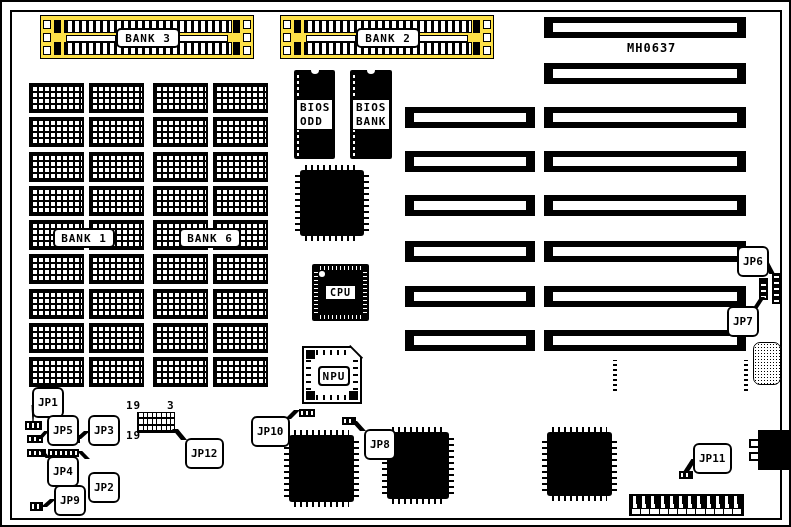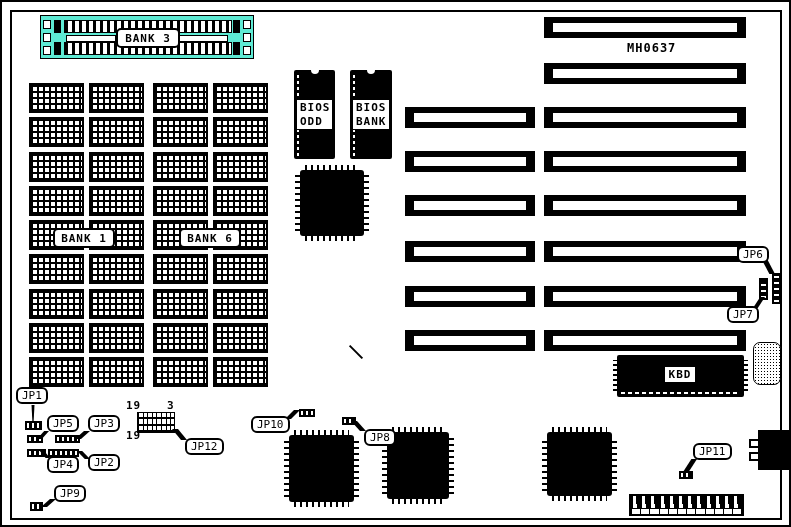--- a/index.html
+++ b/index.html
@@ -4,21 +4,21 @@
 <style>
   *{box-sizing:border-box;margin:0;padding:0}
   html,body{background:#fff}
   body{font-family:"DejaVu Sans Mono","Liberation Mono",monospace;color:#000}
   #page{position:relative;width:791px;height:527px;background:#fff;border:2px solid #000;overflow:hidden}
   #board{position:absolute;left:8px;top:8px;width:772px;height:510px;border:2px solid #000}
   .abs{position:absolute}
   .layer{position:absolute;inset:0}
 
   
-  .simm{position:absolute;border:1px solid #000;background:#5eead4}
+  .simm{position:absolute;border:1px solid #000;background:#fde047}
   .simm .pinrow{position:absolute;left:23px;width:168px;height:13px;border:1px solid #000;
     background:repeating-linear-gradient(90deg,#000 0 3px,#fff 3px 7px)}
   .simm .midslot{position:absolute;top:19px;width:50px;height:7px;background:#fff;border:1px solid #000}
   .simm .endsq{position:absolute;width:8px;height:9px;background:#fff;border:1px solid #000}
   .simm .latch{position:absolute;width:7px;height:13px;background:#000}
   .banklabel{position:absolute;background:#fff;border:2px solid #000;border-radius:5px;display:flex;
     align-items:center;justify-content:center;font-weight:bold;font-size:11px;letter-spacing:1px;z-index:6}
 
   
   .mem-chip{position:absolute;width:55px;height:30px;border:2px solid #000;background-color:#000;
@@ -93,22 +93,22 @@
 
   
   .jumper-h{position:absolute;border:2px solid #000;
     background:repeating-linear-gradient(90deg,#fff 0 2px,#000 2px 5px)}
   .jumper-v{position:absolute;border:2px solid #000;
     background:repeating-linear-gradient(0deg,#fff 0 2px,#000 2px 6px)}
   .jp12-grid{position:absolute;border:1px solid #000;background-color:#000;
     background-image:repeating-linear-gradient(90deg,#000 0 1px,transparent 1px 4.6px),
                      repeating-linear-gradient(0deg,#000 0 2px,#fff 2px 6.3px)}
   .pinlabel{position:absolute;font-size:11px;font-weight:bold;letter-spacing:1px}
-  .callout{position:absolute;background:#fff;border:2px solid #000;border-radius:6px;padding:0 4px;
-    font-weight:normal;font-size:11px;white-space:nowrap;z-index:30;line-height:13px}
+  .callout{position:absolute;background:#fff;border:2px solid #000;border-radius:6px;padding:7px 4px;
+    font-weight:bold;font-size:11px;white-space:nowrap;z-index:30;line-height:13px}
   .tail{position:absolute;background:#000;z-index:29}
   .tail.slash{clip-path:polygon(0 100%,40% 100%,100% 0,60% 0)}
   .tail.backslash{clip-path:polygon(0 0,40% 0,100% 100%,60% 100%)}
   .tail.vert{clip-path:polygon(25% 0,75% 0,60% 100%,40% 100%)}
 </style>
 </head>
 <body>
 
 <div id="page">
   <div id="board"></div>
@@ -124,20 +124,37 @@
     <div class="latch" style="left:13px;top:26px"></div>
     <div class="latch" style="right:13px;top:4px"></div>
     <div class="latch" style="right:13px;top:26px"></div>
     <div class="pinrow" style="top:4px"></div>
     <div class="pinrow" style="top:26px"></div>
     <div class="midslot" style="left:25px"></div>
     <div class="midslot" style="right:25px"></div>
     <div class="banklabel" style="left:75px;top:12px;width:64px;height:20px">BANK 3</div>
   </div>
 
+  <div class="simm" style="left:278px;top:13px;width:214px;height:44px">
+    <div class="endsq" style="left:2px;top:4px"></div>
+    <div class="endsq" style="left:2px;top:17px"></div>
+    <div class="endsq" style="left:2px;top:30px"></div>
+    <div class="endsq" style="right:2px;top:4px"></div>
+    <div class="endsq" style="right:2px;top:17px"></div>
+    <div class="endsq" style="right:2px;top:30px"></div>
+    <div class="latch" style="left:13px;top:4px"></div>
+    <div class="latch" style="left:13px;top:26px"></div>
+    <div class="latch" style="right:13px;top:4px"></div>
+    <div class="latch" style="right:13px;top:26px"></div>
+    <div class="pinrow" style="top:4px"></div>
+    <div class="pinrow" style="top:26px"></div>
+    <div class="midslot" style="left:25px"></div>
+    <div class="midslot" style="right:25px"></div>
+    <div class="banklabel" style="left:75px;top:12px;width:64px;height:20px">BANK 2</div>
+  </div>
 
   <div class="layer" id="dram-area">
       <div class="mem-chip" style="left: 27px; top: 81px;"></div>
       <div class="mem-chip" style="left: 87px; top: 81px;"></div>
       <div class="mem-chip" style="left: 151px; top: 81px;"></div>
       <div class="mem-chip" style="left: 211px; top: 81px;"></div>
       <div class="mem-chip" style="left: 27px; top: 115px;"></div>
       <div class="mem-chip" style="left: 87px; top: 115px;"></div>
       <div class="mem-chip" style="left: 151px; top: 115px;"></div>
       <div class="mem-chip" style="left: 211px; top: 115px;"></div>
@@ -188,45 +205,52 @@
       <div>BIOS</div>
       <div>BANK</div>
     </div>
   </div>
 
   <div class="qfp" style="left:293px;top:163px;width:74px;height:76px"></div>
   <div class="qfp" style="left:282px;top:428px;width:75px;height:77px"></div>
   <div class="qfp" style="left:380px;top:425px;width:72px;height:77px"></div>
   <div class="qfp" style="left:540px;top:425px;width:75px;height:74px"></div>
 
-
+  <div class="cpu" style="left:310px;top:262px;width:57px;height:57px">
+    <div class="ticks"></div>
+    <div class="dot"></div>
+    <div class="chiplabel" style="left:13px;top:21px;width:31px;height:15px">CPU</div>
+  </div>
+
+  <div class="npu" style="left:300px;top:344px;width:60px;height:58px">
+    <div class="corner" style="left:2px;top:2px"></div>
+    <div class="corner" style="left:2px;bottom:2px"></div>
+    <div class="corner" style="right:2px;bottom:2px"></div>
+    <div class="chiplabel" style="left:14px;top:18px;width:32px;height:20px;border-width:2px;border-radius:4px;font-size:11px">NPU</div>
+  </div>
   <div class="abs" style="left:345px;top:349px;width:18px;height:2px;background:#000;transform:rotate(45deg)"></div>
 
   <div class="layer" id="slot-area">
       <div class="slot" style="left: 542px; top: 15px; width: 202px;"></div>
       <div class="slot" style="left: 542px; top: 61px; width: 202px;"></div>
       <div class="slot" style="left: 403px; top: 105px; width: 130px;"></div>
       <div class="slot" style="left: 542px; top: 105px; width: 202px;"></div>
       <div class="slot" style="left: 403px; top: 149px; width: 130px;"></div>
       <div class="slot" style="left: 542px; top: 149px; width: 202px;"></div>
       <div class="slot" style="left: 403px; top: 193px; width: 130px;"></div>
       <div class="slot" style="left: 542px; top: 193px; width: 202px;"></div>
       <div class="slot" style="left: 403px; top: 239px; width: 130px;"></div>
       <div class="slot" style="left: 542px; top: 239px; width: 202px;"></div>
       <div class="slot" style="left: 403px; top: 284px; width: 130px;"></div>
       <div class="slot" style="left: 542px; top: 284px; width: 202px;"></div>
       <div class="slot" style="left: 403px; top: 328px; width: 130px;"></div>
       <div class="slot" style="left: 542px; top: 328px; width: 202px;"></div>
     </div>
   <div class="abs" style="left:625px;top:39px;font-size:12px;letter-spacing:1px;font-weight:bold">MH0637</div>
 
-  <div class="kbd" style="left:615px;top:353px;width:127px;height:42px">
-    <div class="dash"></div>
-    <div class="chiplabel" style="left:47px;top:11px;width:32px;height:17px;font-size:11px">KBD</div>
-  </div>
   <div class="sidepins" style="left:611px;top:358px;width:4px;height:31px"></div>
   <div class="sidepins" style="left:742px;top:358px;width:4px;height:31px"></div>
 
   <div class="din" style="left:751px;top:340px;width:28px;height:43px"></div>
 
   <div class="pwr" style="left:756px;top:428px;width:33px;height:40px"></div>
   <div class="pwrclip" style="left:747px;top:437px"></div>
   <div class="pwrclip" style="left:747px;top:450px"></div>
 
   <div class="conn12" style="left:627px;top:492px;width:115px;height:22px">
@@ -245,33 +269,33 @@
   <div class="jumper-h" style="left:340px;top:415px;width:14px;height:8px"></div>
   <div class="jumper-h" style="left:677px;top:469px;width:14px;height:8px"></div>
   <div class="jumper-v" style="left:770px;top:271px;width:9px;height:31px"></div>
   <div class="jumper-v" style="left:757px;top:276px;width:9px;height:22px"></div>
 
   <div class="jp12-grid" style="left:135px;top:410px;width:38px;height:21px"></div>
   <div class="pinlabel" style="left:124px;top:397px">19</div>
   <div class="pinlabel" style="left:165px;top:397px">3</div>
   <div class="pinlabel" style="left:124px;top:427px">19</div>
 
-  <div class="callout" style="left:14px;top:385px">JP1</div>
+  <div class="callout" style="left:30px;top:385px">JP1</div>
   <div class="tail vert" style="left:28px;top:403px;width:6px;height:17px"></div>
 
   <div class="callout" style="left:45px;top:413px">JP5</div>
   <div class="tail slash" style="left:35px;top:429px;width:12px;height:8px"></div>
 
   <div class="callout" style="left:86px;top:413px">JP3</div>
   <div class="tail slash" style="left:73px;top:429px;width:15px;height:8px"></div>
 
   <div class="callout" style="left:45px;top:454px">JP4</div>
   <div class="tail backslash" style="left:37px;top:448px;width:11px;height:8px"></div>
 
-  <div class="callout" style="left:86px;top:452px">JP2</div>
+  <div class="callout" style="left:86px;top:470px">JP2</div>
   <div class="tail backslash" style="left:75px;top:449px;width:13px;height:8px"></div>
 
   <div class="callout" style="left:52px;top:483px">JP9</div>
   <div class="tail slash" style="left:39px;top:497px;width:15px;height:8px"></div>
 
   <div class="callout" style="left:183px;top:436px">JP12</div>
   <div class="tail backslash" style="left:170px;top:427px;width:15px;height:11px"></div>
 
   <div class="callout" style="left:249px;top:414px">JP10</div>
   <div class="tail slash" style="left:283px;top:408px;width:15px;height:9px"></div>

